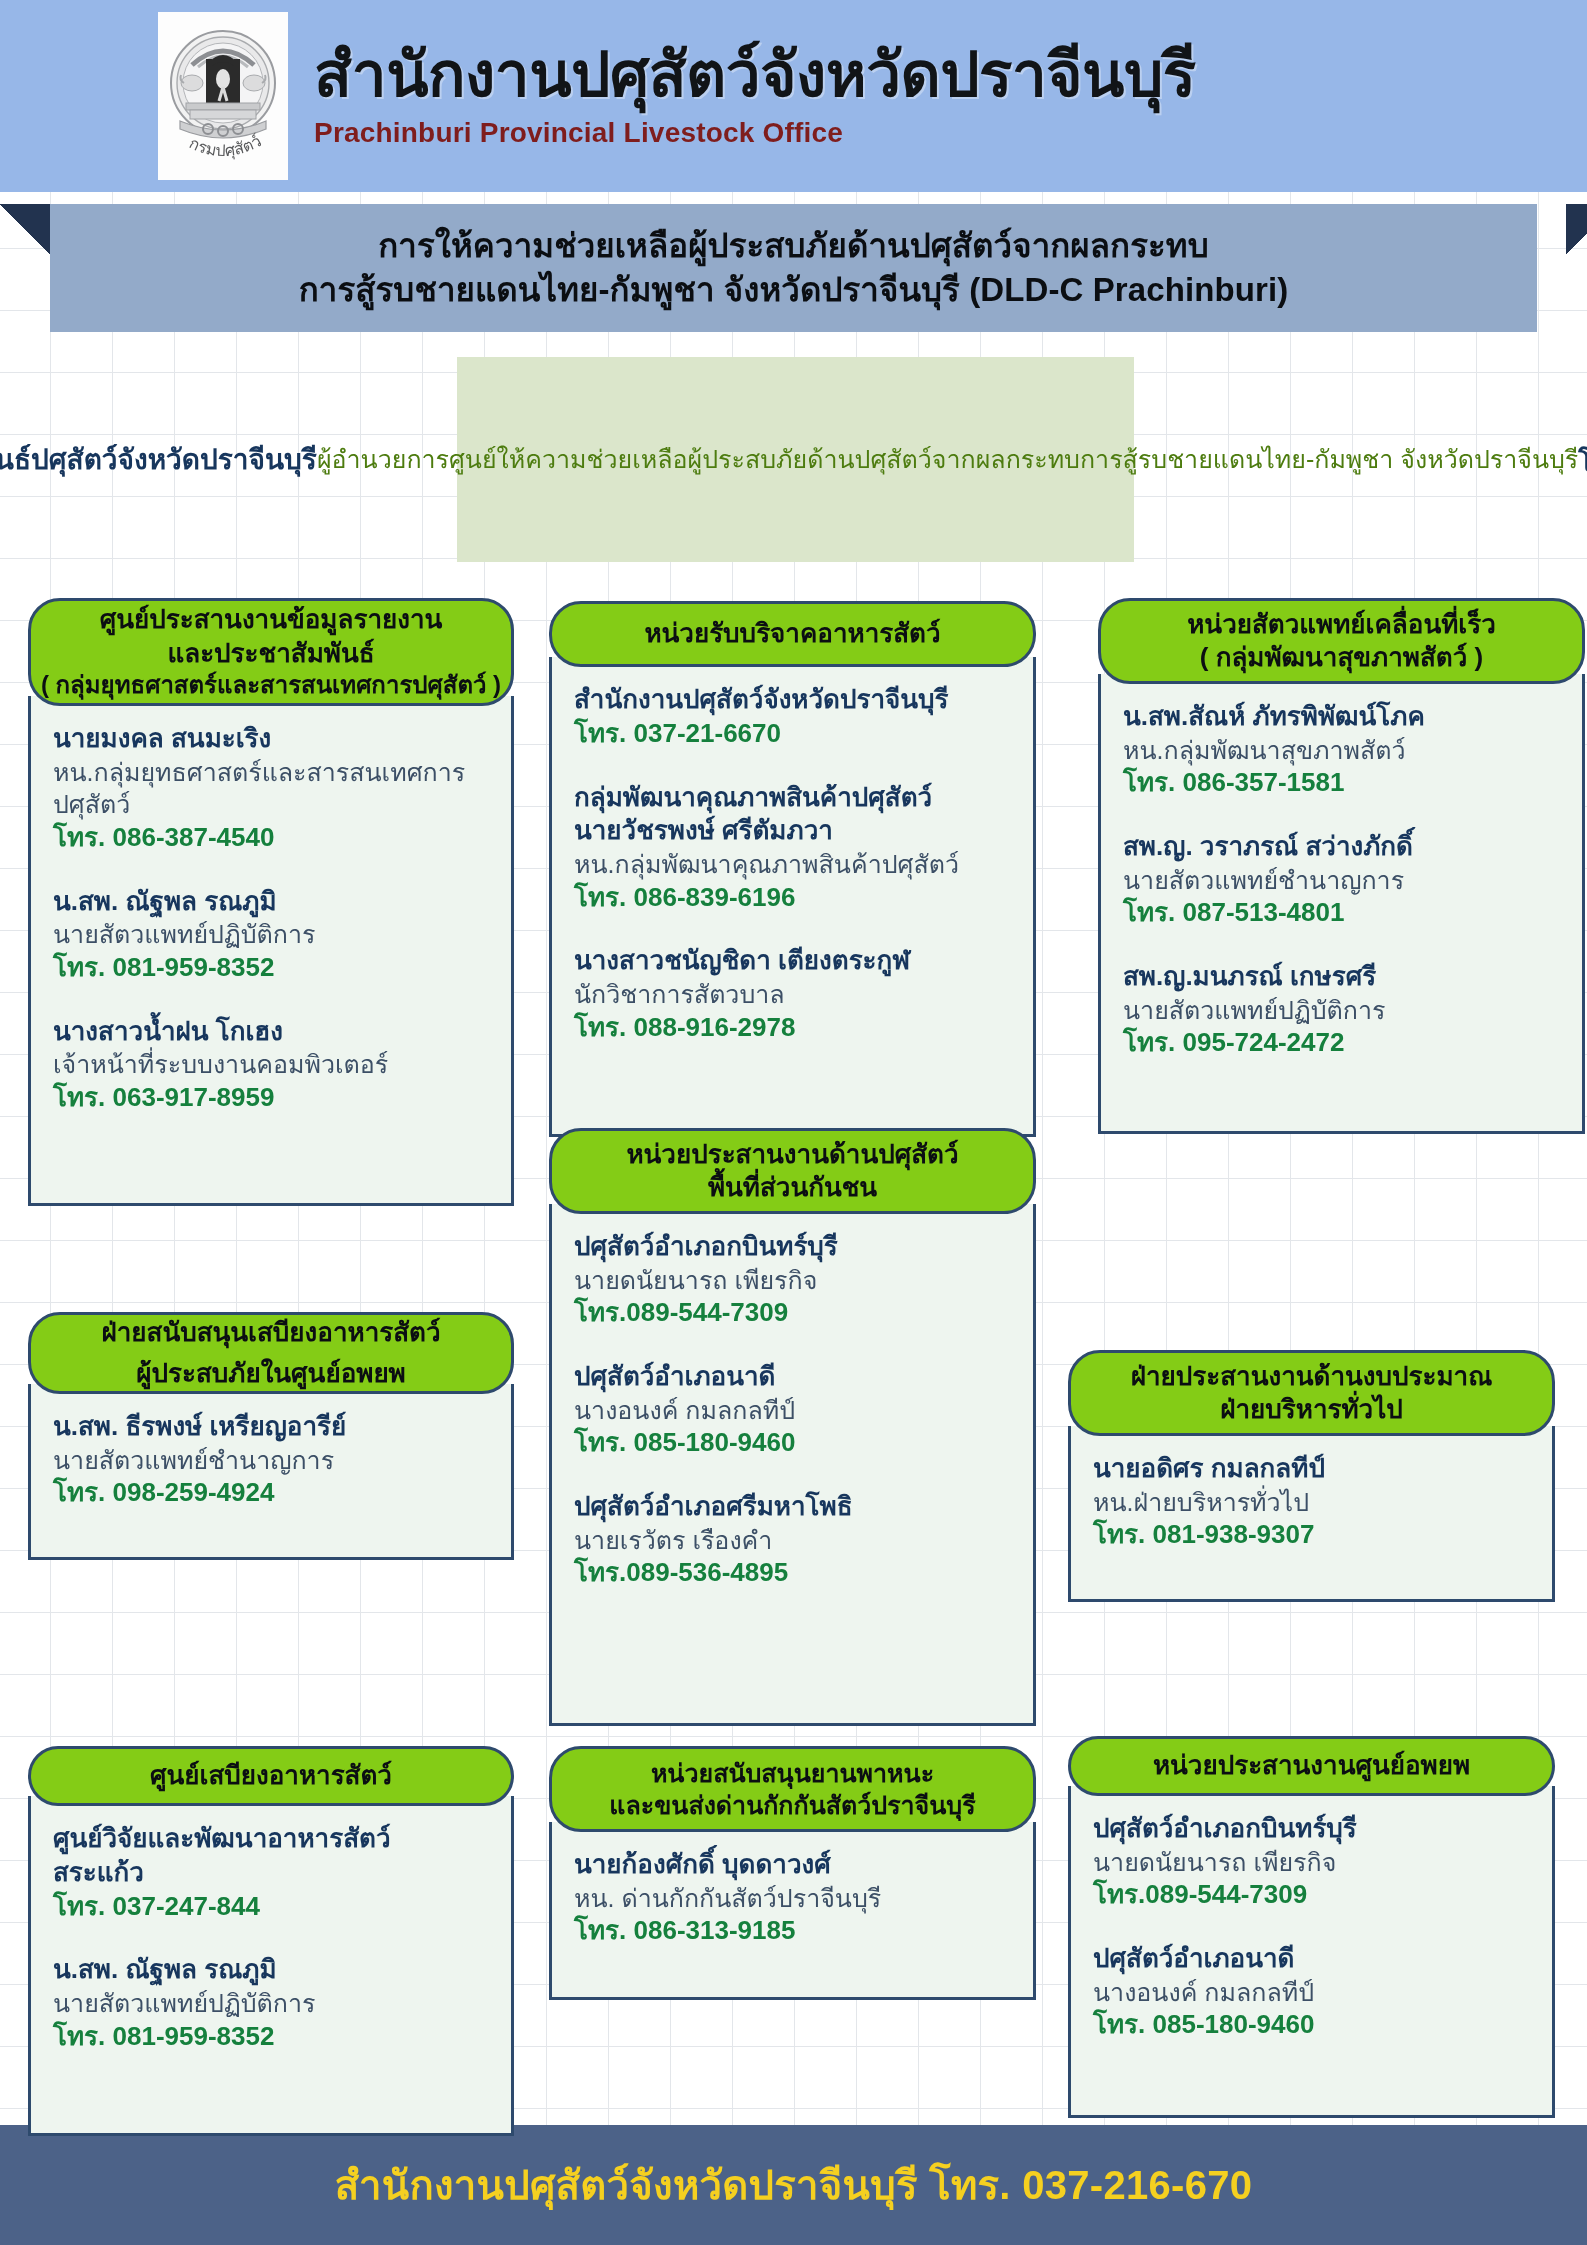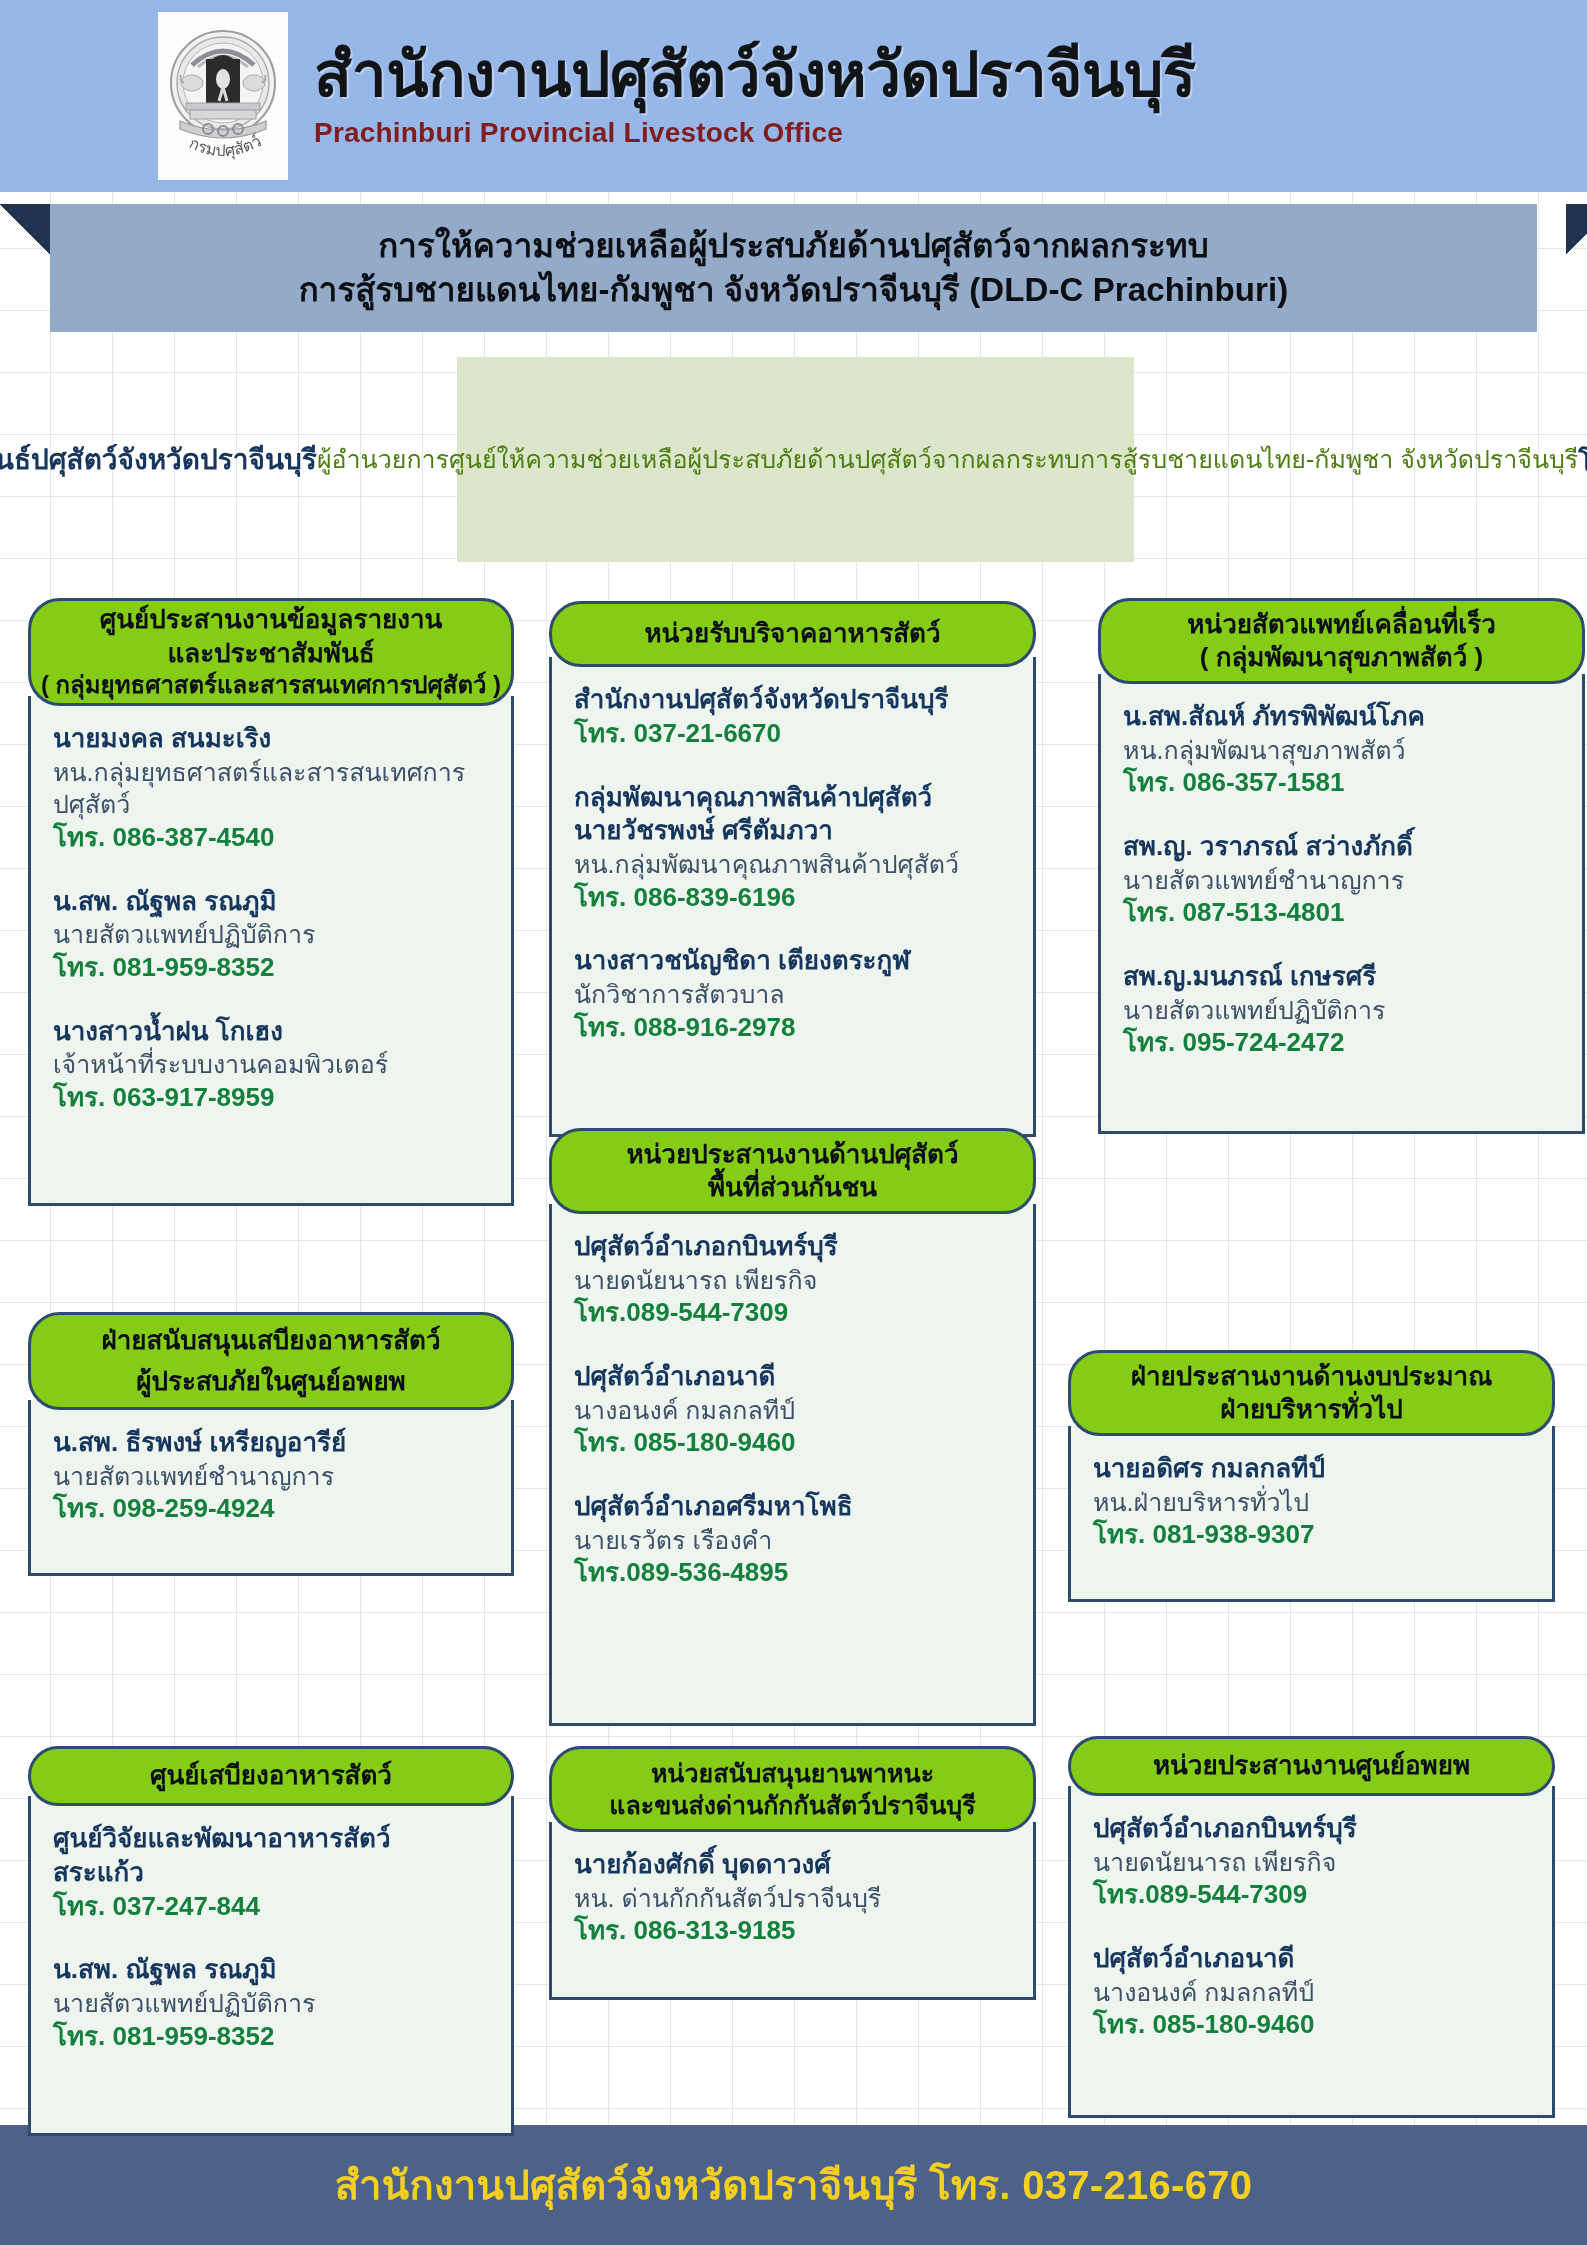--- a/index.html
+++ b/index.html
@@ -262,21 +262,21 @@
             <div class="e-tel">โทร. 085-180-9460</div>
           </div>
           <div class="entry">
             <div class="e-name">ปศุสัตว์อำเภอศรีมหาโพธิ</div>
             <div class="e-role">นายเรวัตร เรืองคำ</div>
             <div class="e-tel">โทร.089-536-4895</div>
           </div>
         </div>
       </div>
       <div class="card" style="left: 28px; top: 1312px; width: 486px;">
-        <div class="card-head" style="height: 98px; gap: 8px;">
+        <div class="card-head" style="height: 82px; gap: 8px;">
           <div class="ch-line">ฝ่ายสนับสนุนเสบียงอาหารสัตว์</div>
           <div class="ch-line">ผู้ประสบภัยในศูนย์อพยพ</div>
         </div>
         <div class="card-body" style="height: 176px;">
           <div class="entry">
             <div class="e-name">น.สพ. ธีรพงษ์ เหรียญอารีย์</div>
             <div class="e-role">นายสัตวแพทย์ชำนาญการ</div>
             <div class="e-tel">โทร. 098-259-4924</div>
           </div>
         </div>

